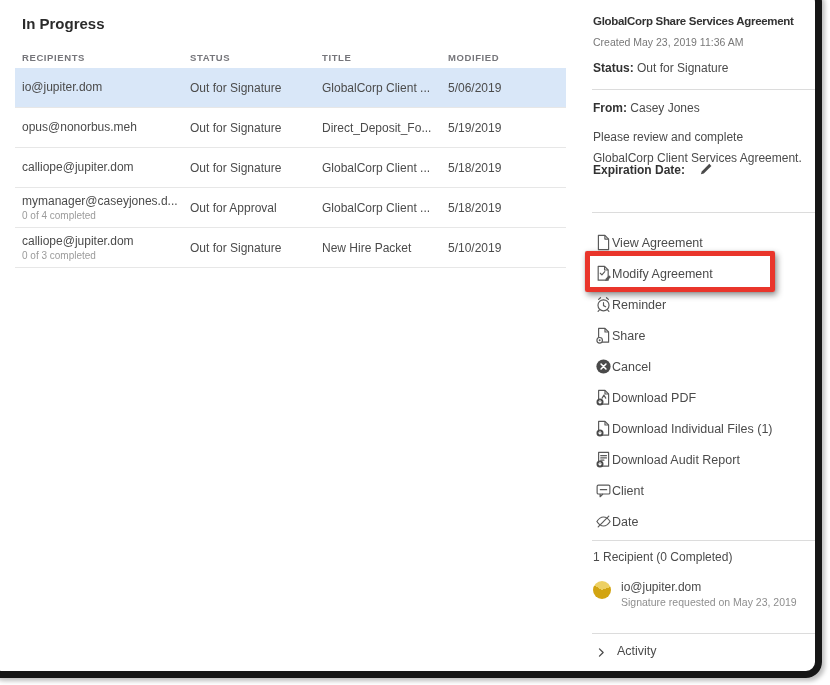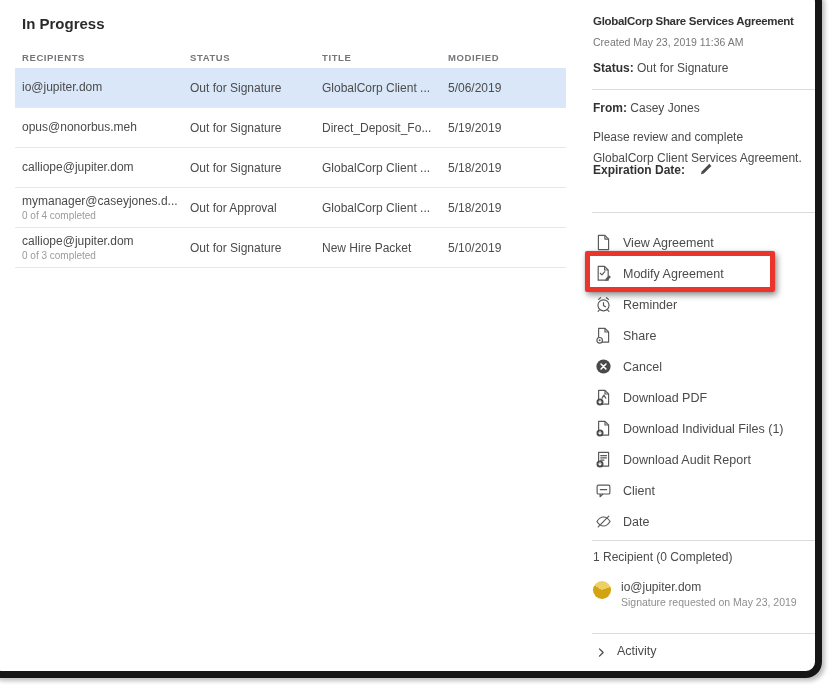--- a/index.html
+++ b/index.html
@@ -34,21 +34,21 @@
   .dp-line b { color:#323232; }
   .dp-status { top:61px; }
   .dp-from { top:101px; }
   .dp-msg { top:127px; font-size:12px; line-height:21px; width:212px; }
   .dp-exp { top:160px; display:flex; align-items:flex-end; gap:13px; }
   .dp-exp b { font-size:12px; color:#323232; }
   .divider { position:absolute; left:592px; width:226px; height:1px; background:#dcdcdc; }
   .div1{top:89px;} .div2{top:212px;} .div3{top:540px;} .div4{top:633px;}
 
   .actions { position:absolute; left:593px; top:227px; width:222px; }
-  .action { display:flex; align-items:center; height:31px; gap:11px; padding-left:2px; cursor:pointer; }
+  .action { display:flex; align-items:center; height:31px; padding-left:2px; cursor:pointer; }
   .action .lbl { font-size:12.5px; color:#4b4b4b; }
   .aicon { width:17px; height:17px; display:flex; align-items:center; justify-content:center; }
   .aicon svg { display:block; }
 
   .dp-rcpt-h { top:550px; font-size:12px; color:#4b4b4b; }
   .dp-rcpt { top:579px; display:flex; gap:10px; }
   .avatar { width:18px; height:18px; border-radius:50%; margin-top:2px;
             background:conic-gradient(from 300deg, #EDD063 0deg 130deg, #D2A411 130deg 360deg); }
   .rcpt-email { font-size:12px; color:#4b4b4b; line-height:16px; }
   .rcpt-detail { font-size:10.5px; color:#8e8e8e; line-height:15px; }

